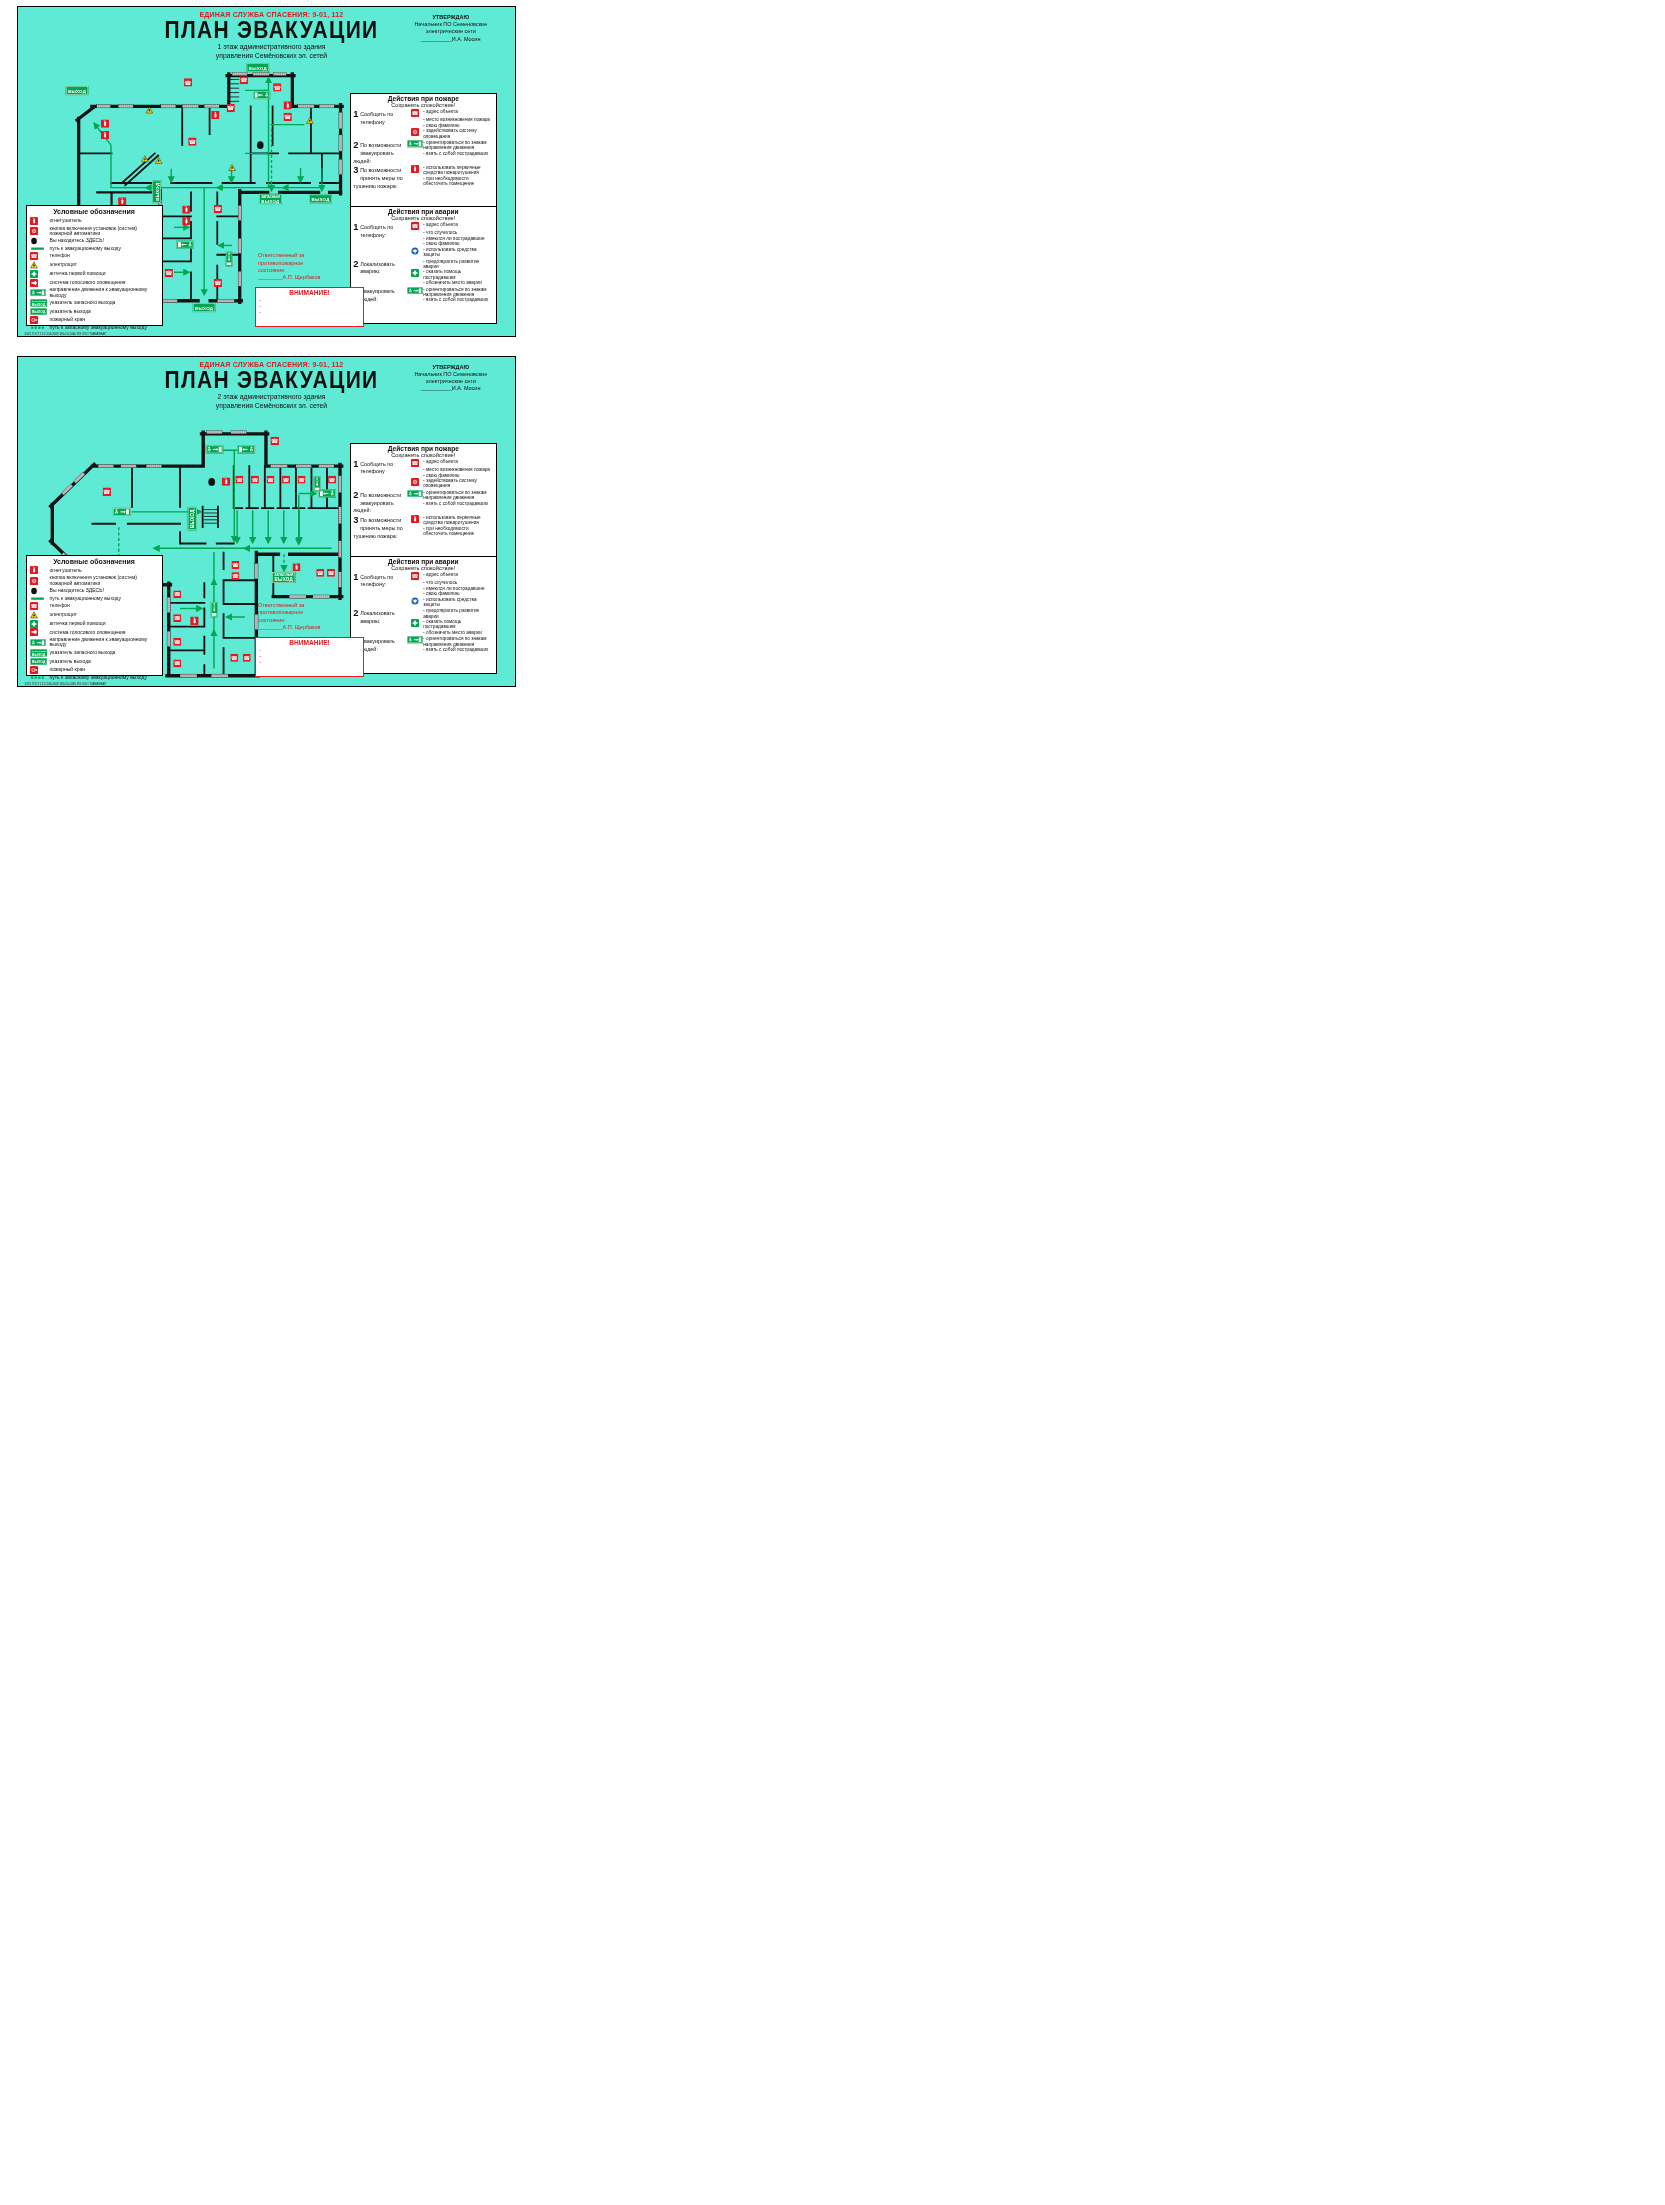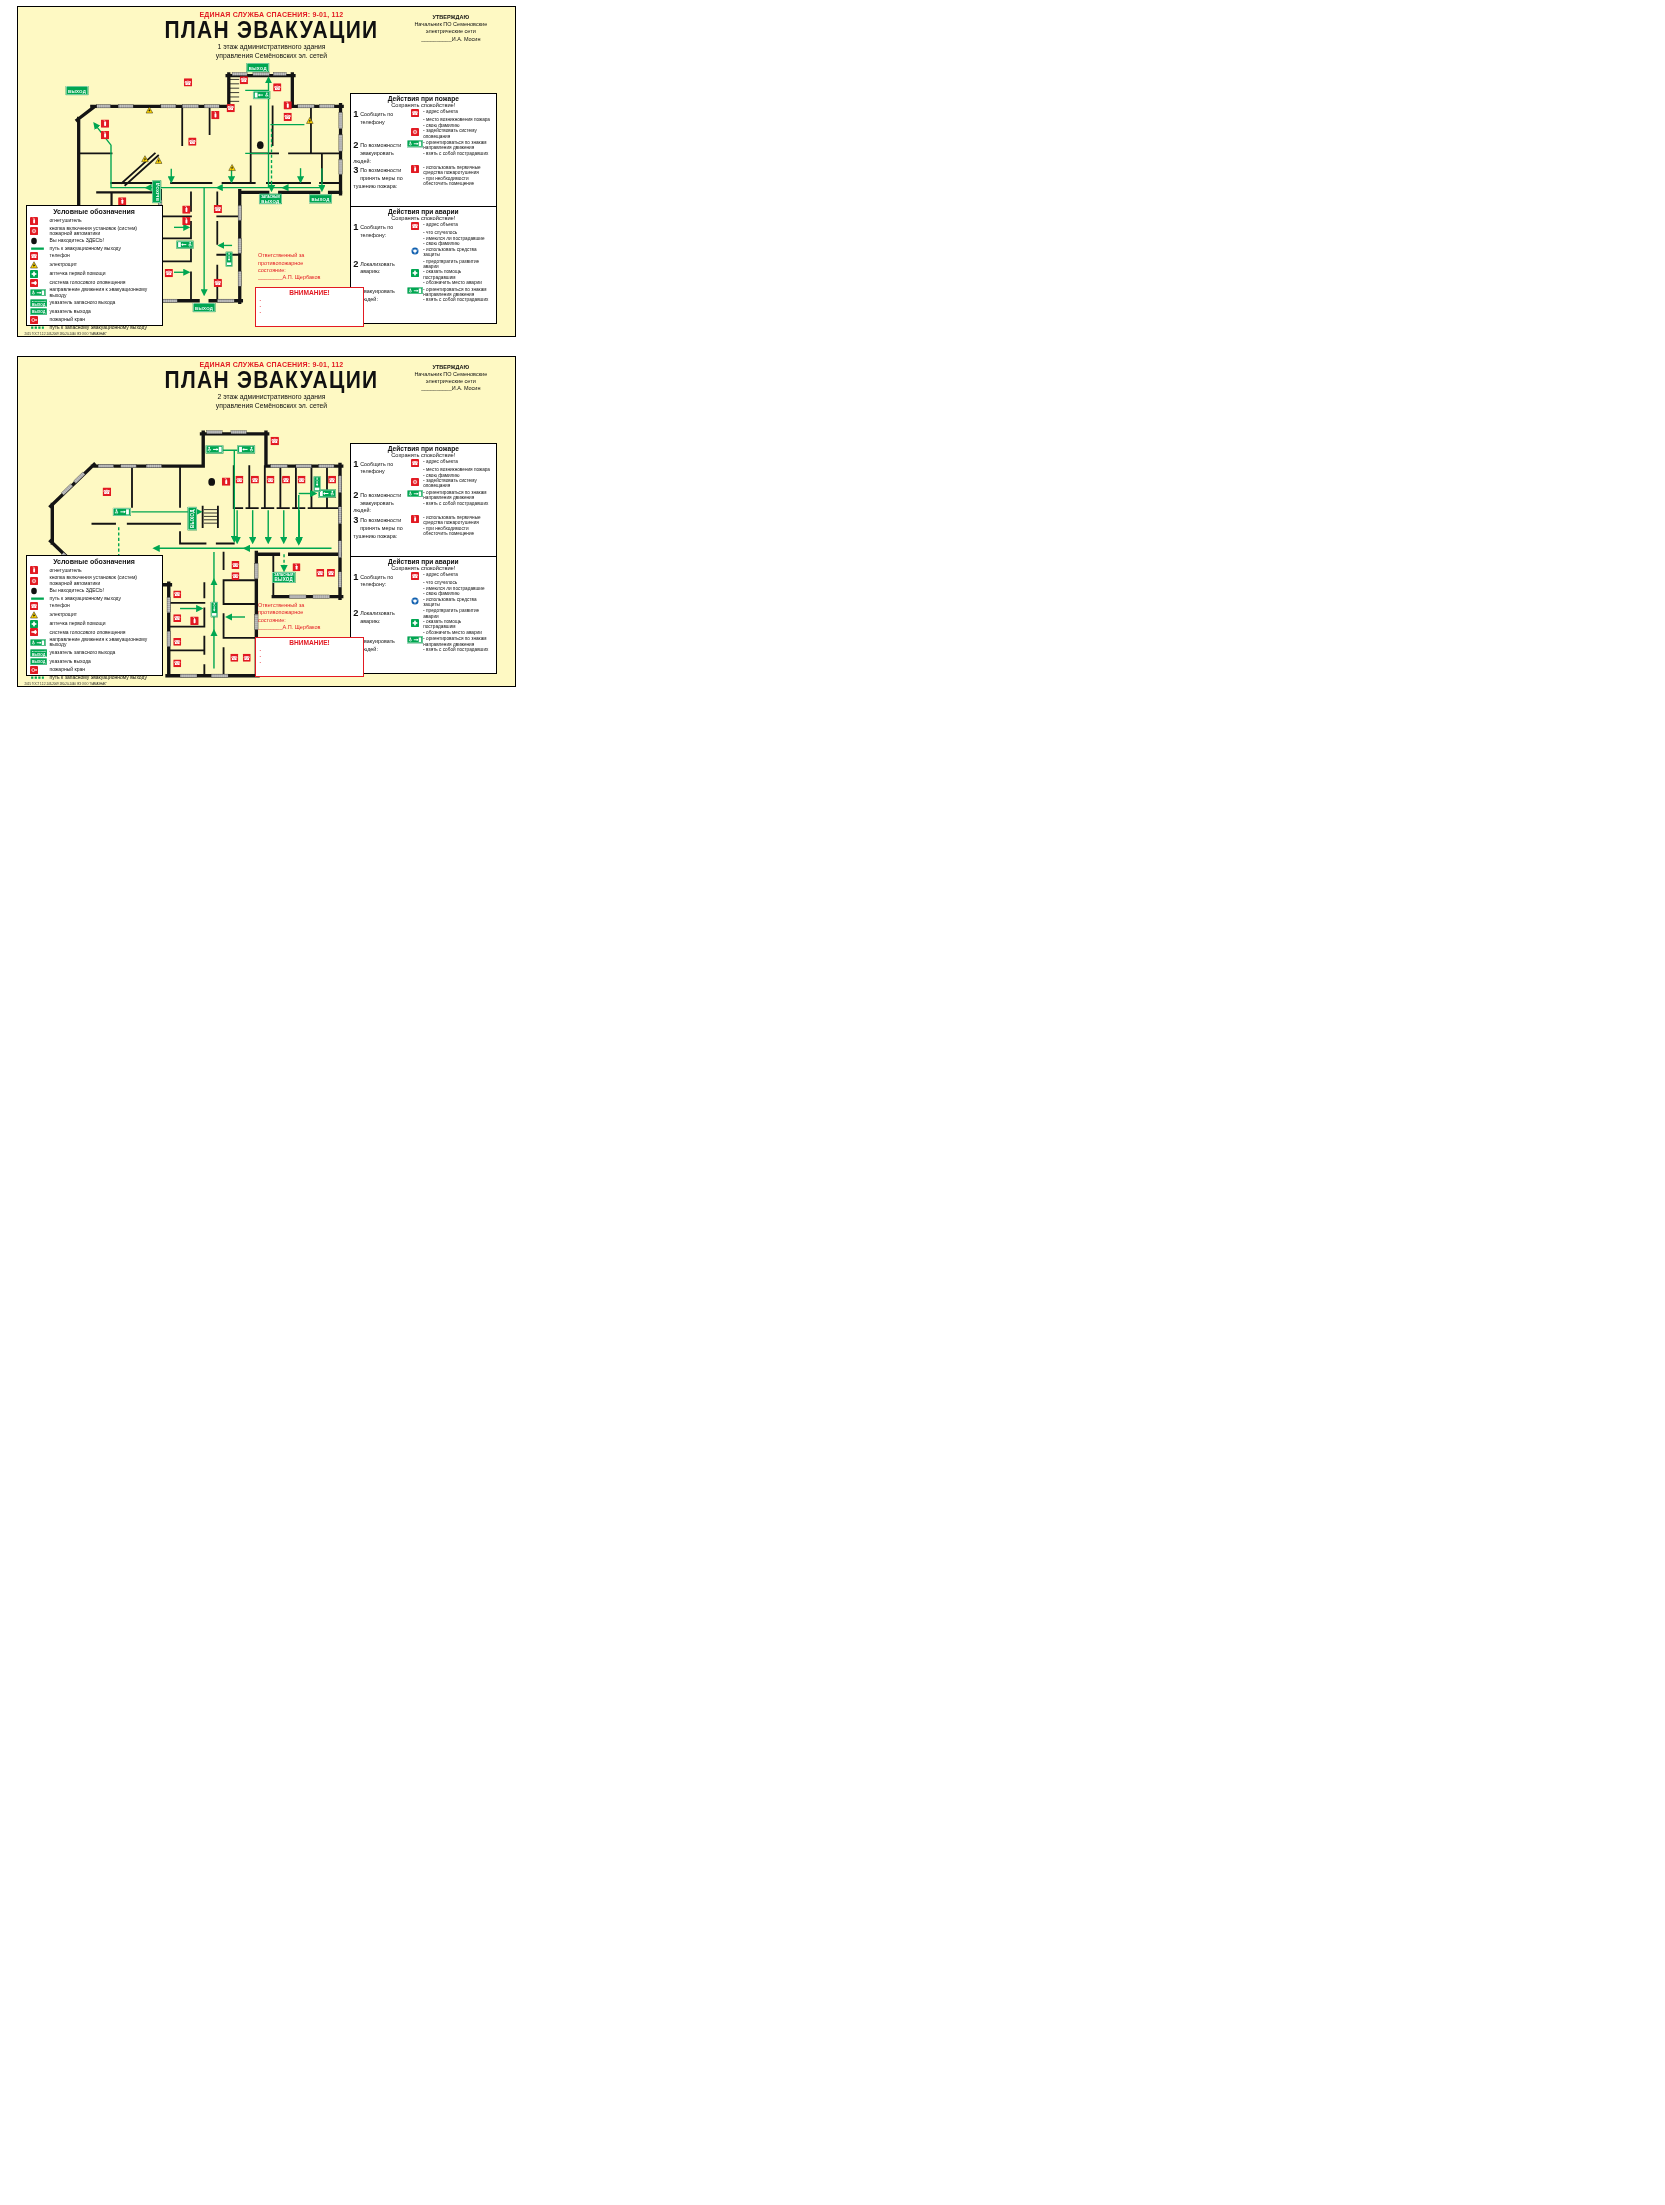--- a/index.html
+++ b/index.html
@@ -1,17 +1,17 @@
 <!DOCTYPE html>
 <html style="font-size:7px"><head>
 <meta charset="utf-8">
 <style>
   html,body{margin:0;padding:0;background:#fff;}
   body{width:533px;height:706px;position:relative;font-family:"Liberation Sans",sans-serif;color:#111;}
-  .panel{position:absolute;left:17px;width:499px;height:331px;border:1.3px solid #000;background:#fef9c3;box-sizing:border-box;}
+  .panel{position:absolute;left:17px;width:499px;height:331px;border:1.3px solid #000;background:#5eead4;box-sizing:border-box;}
   #panel-0{top:6.2px;} #panel-1{top:356px;}
   .head{position:absolute;left:20%;width:62%;text-align:center;top:3.5px;z-index:4;}
   .svc{color:#e21a22;font-size:7px;font-weight:bold;letter-spacing:0.2px;}
   .ttl{font-size:21px;font-weight:bold;letter-spacing:1.3px;margin:0;line-height:1.02;transform:scaleY(1.12);transform-origin:top center;white-space:nowrap;}
   .sub{font-size:6.8px;line-height:1.25;margin-top:4.4px;}
   .approve{position:absolute;right:6.2px;top:7px;width:116px;text-align:center;font-size:5.5px;line-height:1.3;z-index:4;}
   .approve .a1{font-weight:bold;}
   .plansvg{position:absolute;z-index:1;}
   #plan0{left:42px;top:56px;width:291px;height:252px;}
   #plan1{left:29px;top:65px;width:300px;height:260px;}

